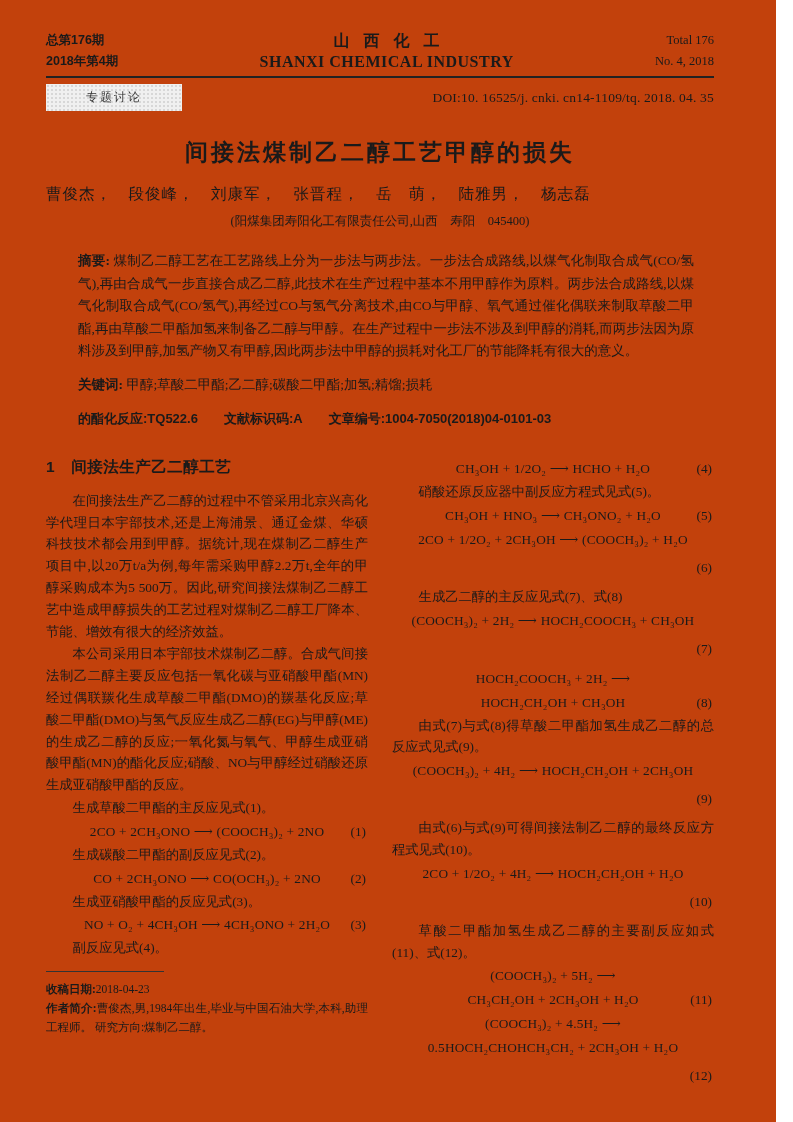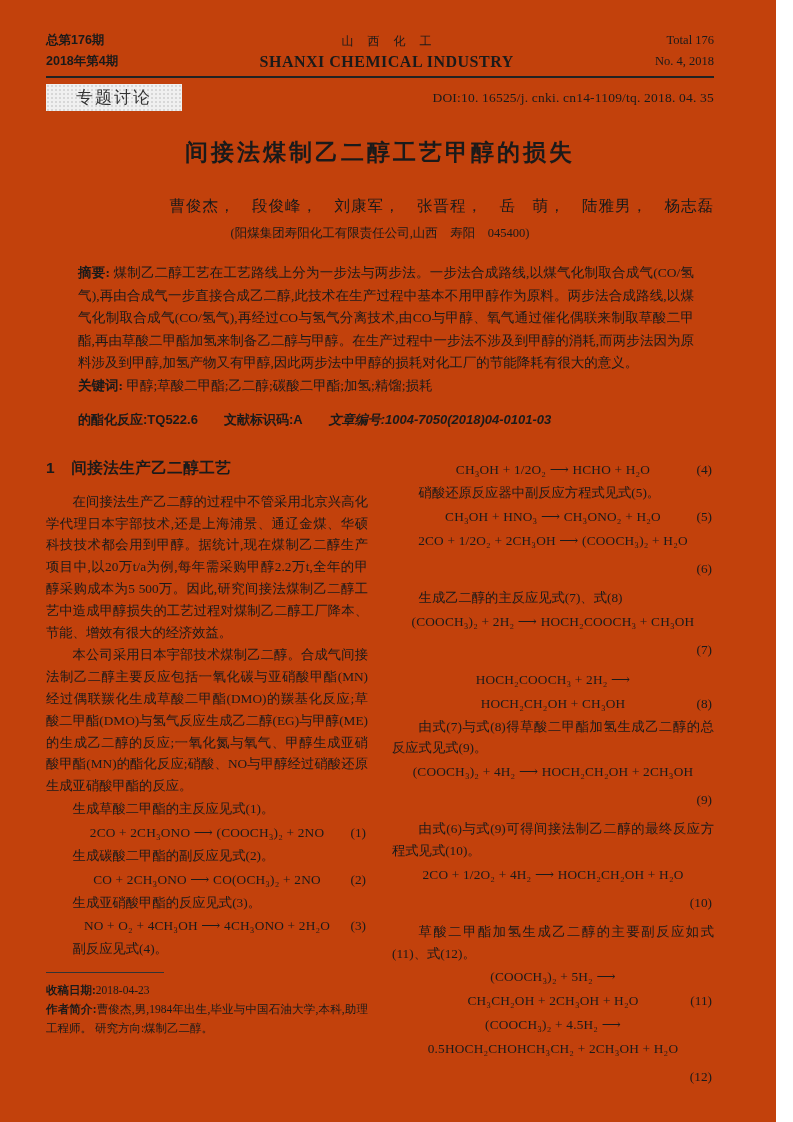--- a/index.html
+++ b/index.html
@@ -25,22 +25,22 @@
   }
   .mh-left { text-align: left; }
   .mh-left div {
     font-family: "Liberation Sans", "DejaVu Sans", sans-serif;
     font-weight: bold;
     font-size: 12.5px;
     line-height: 21px;
   }
   .mh-center { text-align: center; flex: 1; }
   .journal-cn {
-    font-size: 12px;
-    font-weight: normal;
+    font-size: 16px;
+    font-weight: bold;
     letter-spacing: 14px;
     line-height: 22px;
     padding-left: 14px;
   }
   .journal-en {
     font-size: 16px;
     font-weight: bold;
     line-height: 20px;
     letter-spacing: 0.5px;
   }
@@ -55,67 +55,67 @@
     display: flex;
     justify-content: space-between;
     align-items: center;
     margin-top: 2px;
   }
   .column-tag {
     width: 136px;
     height: 27px;
     line-height: 27px;
     text-align: center;
-    font-size: 17px;
+    font-size: 12px;
     letter-spacing: 2px;
     color: #333;
     background-color: #f0f0f0;
     background-image: radial-gradient(#d7d7d7 0.8px, transparent 0.8px);
     background-size: 4px 4px;
   }
   .doi { font-size: 13.5px; letter-spacing: 0.2px; font-family: Liberation Serif, serif; }
   
   .title {
     margin-top: 26px;
     text-align: center;
     font-size: 23px;
     font-weight: bold;
     letter-spacing: 3px;
   }
   .authors {
-    margin-top: 28px;
-    text-align: right;
+    margin-top: 16px;
+    text-align: left;
     font-size: 15.5px;
     letter-spacing: 1px;
   }
   .affiliation {
     margin-top: 8px;
     text-align: center;
     font-size: 12.5px;
   }
   
   .abstract {
     margin: 20px 20px 0 32px;
     font-size: 13.5px;
     line-height: 22.5px;
     text-align: justify;
   }
   .abstract .lbl, .lbl {
     font-family: Liberation Serif, serif;
     font-weight: bold;
   }
-  .keywords { margin-top: 0; }
+  .keywords { margin-top: 11px; }
   .meta-line {
     margin: 14px 0 0 32px;
     font-family: "Liberation Sans", "DejaVu Sans", sans-serif;
     font-weight: bold;
     font-size: 13px;
   }
   .meta-line span { margin-right: 26px; }
-  .meta-line span:last-child { margin-right: 0; font-style: italic; }
+  .meta-line span:last-child { margin-right: 0; }
   
   .columns {
     display: flex;
     gap: 24px;
     margin-top: 26px;
   }
   .col { width: 322px; font-size: 13.3px; line-height: 21.8px; }
   .col-right { padding-top: 2px; }
   h2.sec {
     font-family: "Liberation Sans", "DejaVu Sans", sans-serif;

